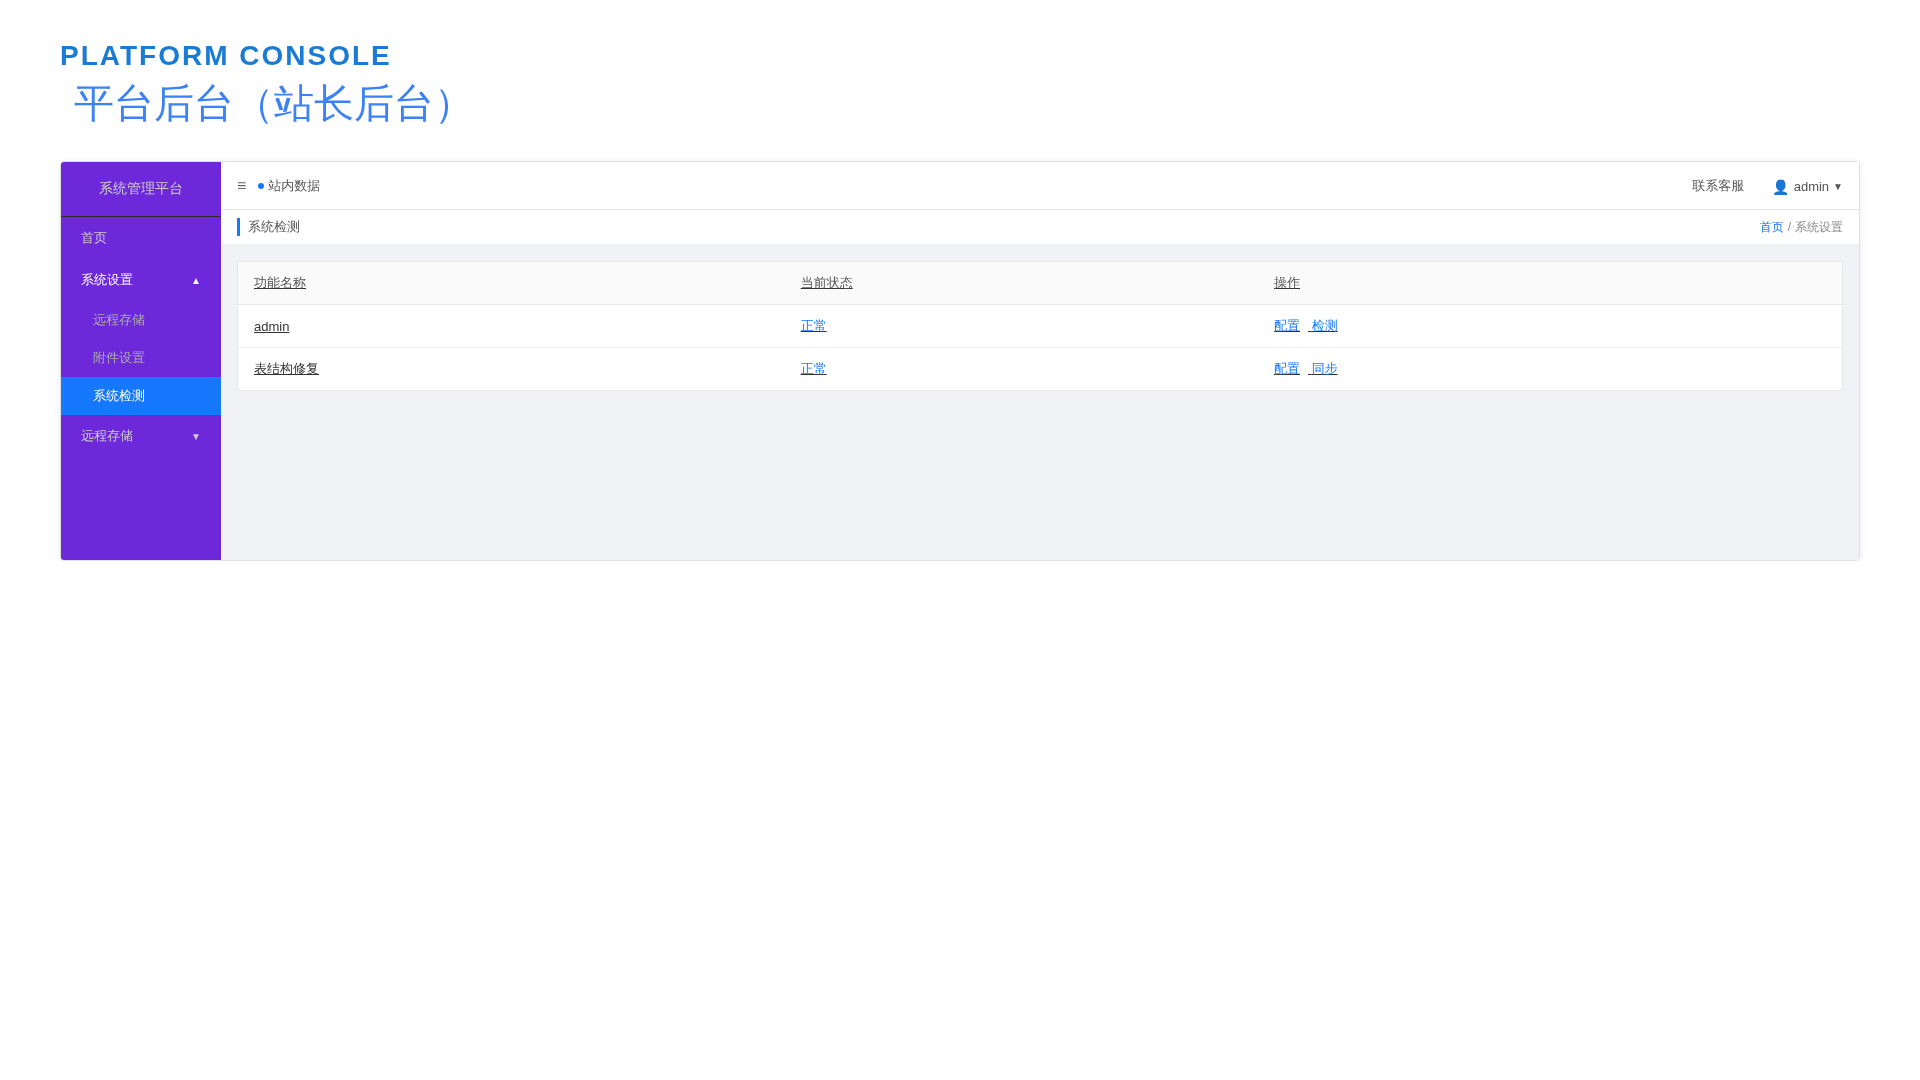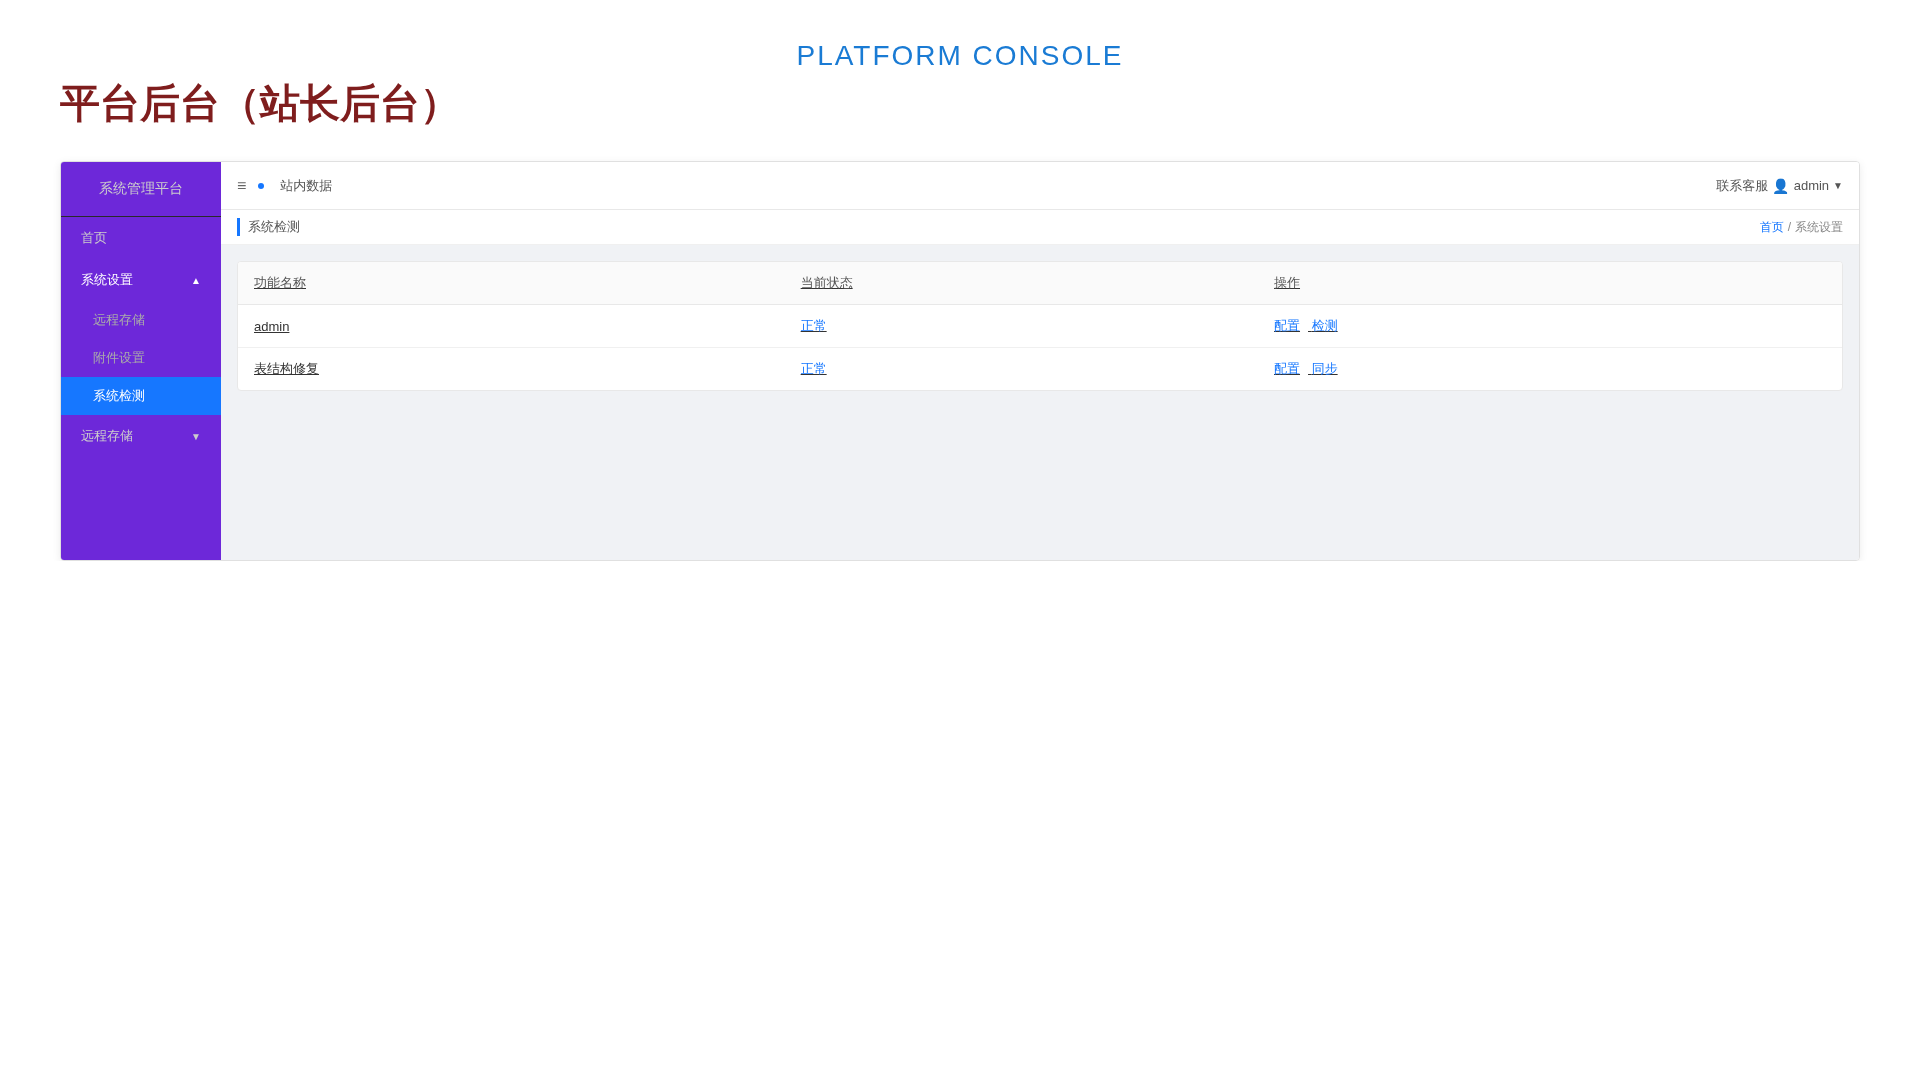--- a/index.html
+++ b/index.html
@@ -8,31 +8,31 @@
       background: #fff;
       color: #333;
     }
 
     
     .page-title-area {
       padding: 40px 60px 30px 60px;
     }
     .page-title-en {
       font-size: 28px;
-      font-weight: 400;
+      font-weight: 700;
       color: #1a7bd4;
       letter-spacing: 2px;
       text-transform: uppercase;
-      text-align: center;
     }
     .page-title-zh {
       font-size: 40px;
-      font-weight: 700;
-      color: #7f1d1d;
+      font-weight: 400;
+      color: #3b82f6;
       margin-top: 4px;
+      margin-left: 14px;
     }
 
     
     .main-wrapper {
       display: flex;
       margin: 0 60px;
       height: 400px;
       border: 1px solid #e0e0e0;
       border-radius: 4px;
       overflow: hidden;
@@ -113,33 +113,33 @@
     .top-bar-menu-icon {
       font-size: 16px;
       color: #666;
       cursor: pointer;
     }
     .top-bar-breadcrumb-item {
       font-size: 13px;
       color: #555;
       display: flex;
       align-items: center;
-      gap: 16px;
+      gap: 4px;
     }
     .top-bar-breadcrumb-item .dot {
       width: 6px;
       height: 6px;
       background: #1677ff;
       border-radius: 50%;
       display: inline-block;
     }
     .top-bar-right {
       display: flex;
-      align-items: center;
-      gap: 4px;
+      align-items: flex-end;
+      gap: 28px;
       font-size: 13px;
       color: #555;
     }
     .contact-service {
       cursor: pointer;
       color: #555;
     }
     .admin-label {
       display: flex;
       align-items: center;

